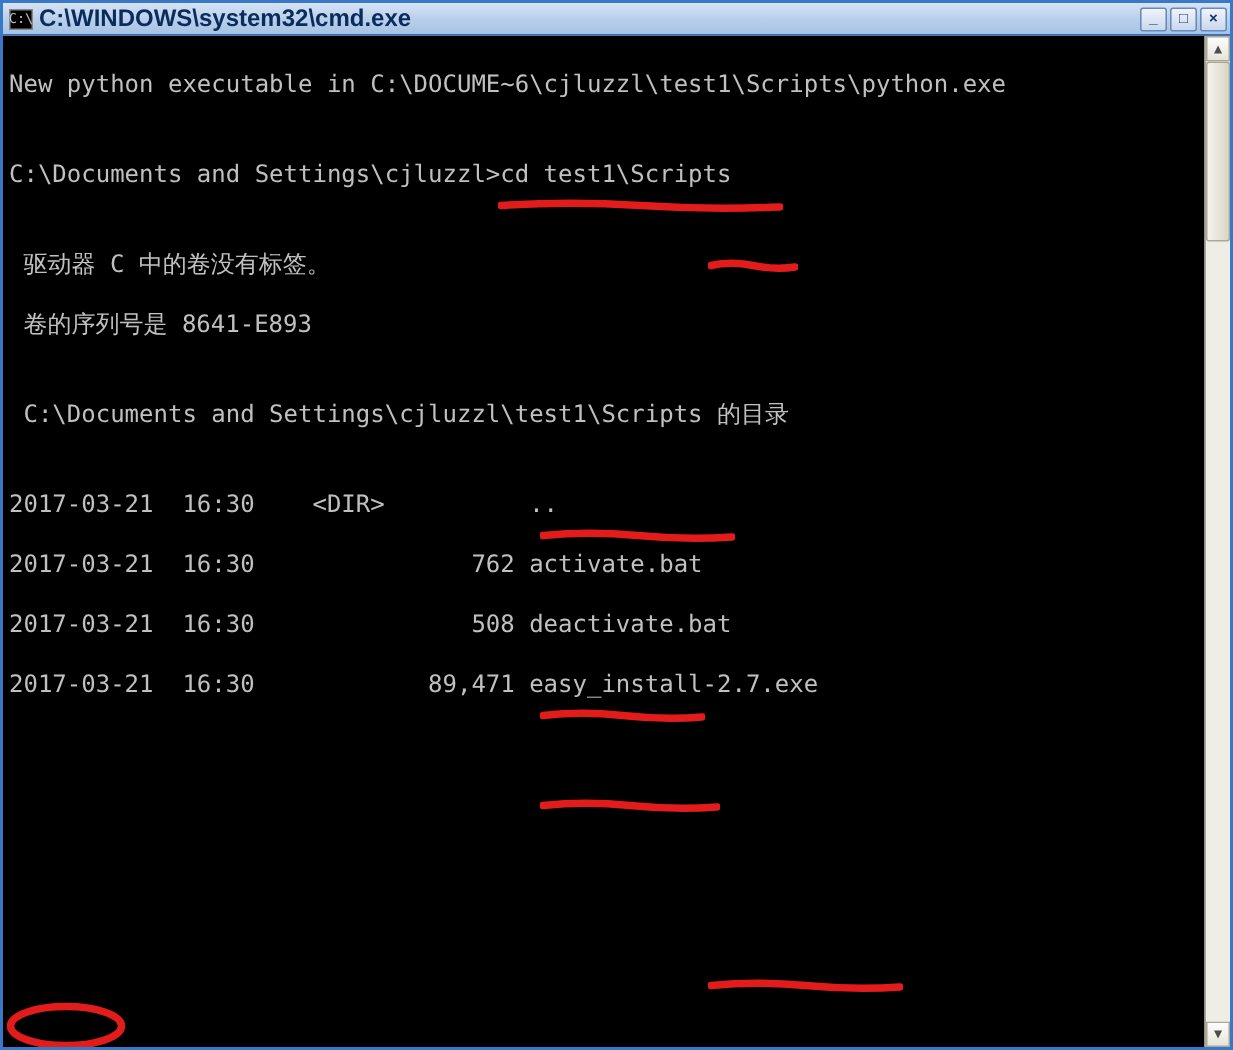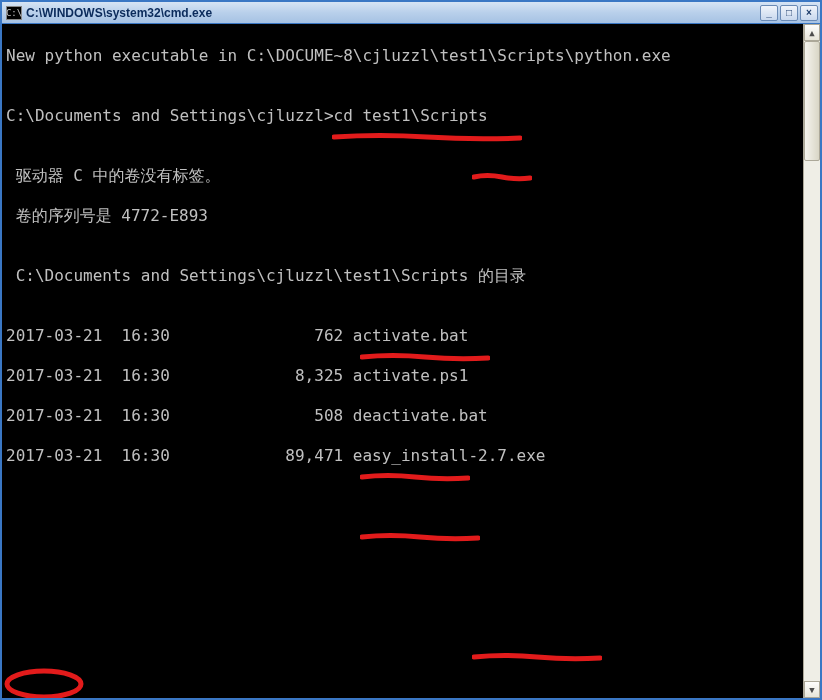--- a/index.html
+++ b/index.html
@@ -31,21 +31,21 @@
     color: #c0c0c0;
     font-size: 9px;
     font-family: monospace;
     display: flex; align-items: center; justify-content: center;
     margin-right: 4px;
     border: 1px solid #888;
   }
   .titlebar-text {
     flex: 1;
     font-family: "Tahoma", "Microsoft YaHei", sans-serif;
-    font-size: 12px;
+    font-size: 16px;
     font-weight: bold;
     color: #0b2b5b;
     white-space: nowrap;
     overflow: hidden;
   }
   .titlebar-buttons { display: flex; gap: 2px; }
   .titlebar-btn {
     width: 18px; height: 16px;
     background: linear-gradient(to bottom,#f0f4fa,#c8d8ee);
     border: 1px solid #6a8ab5;
@@ -111,31 +111,31 @@
     <div class="titlebar-text">C:\WINDOWS\system32\cmd.exe</div>
     <div class="titlebar-buttons">
       <div class="titlebar-btn">_</div>
       <div class="titlebar-btn">□</div>
       <div class="titlebar-btn">×</div>
     </div>
   </div>
 
   <div class="client">
     <div class="terminal">
-<div class="row">New python executable in C:\DOCUME~8\cjluzzl\test1\Scripts\python.exe</div>
+<div class="row">New python executable in C:\DOCUME~6\cjluzzl\test1\Scripts\python.exe</div>
 <div class="row"></div>
 <div class="row">C:\Documents and Settings\cjluzzl&gt;cd test1\Scripts</div>
 <div class="row"></div>
 <div class="row"> 驱动器 C 中的卷没有标签。</div>
-<div class="row"> 卷的序列号是 4772-E893</div>
+<div class="row"> 卷的序列号是 8641-E893</div>
 <div class="row"></div>
 <div class="row"> C:\Documents and Settings\cjluzzl\test1\Scripts 的目录</div>
 <div class="row"></div>
+<div class="row">2017-03-21  16:30    &lt;DIR&gt;          ..</div>
 <div class="row">2017-03-21  16:30               762 activate.bat</div>
-<div class="row">2017-03-21  16:30             8,325 activate.ps1</div>
 <div class="row">2017-03-21  16:30               508 deactivate.bat</div>
 <div class="row">2017-03-21  16:30            89,471 easy_install-2.7.exe</div>
 
 
 
 
 
 
 
 

